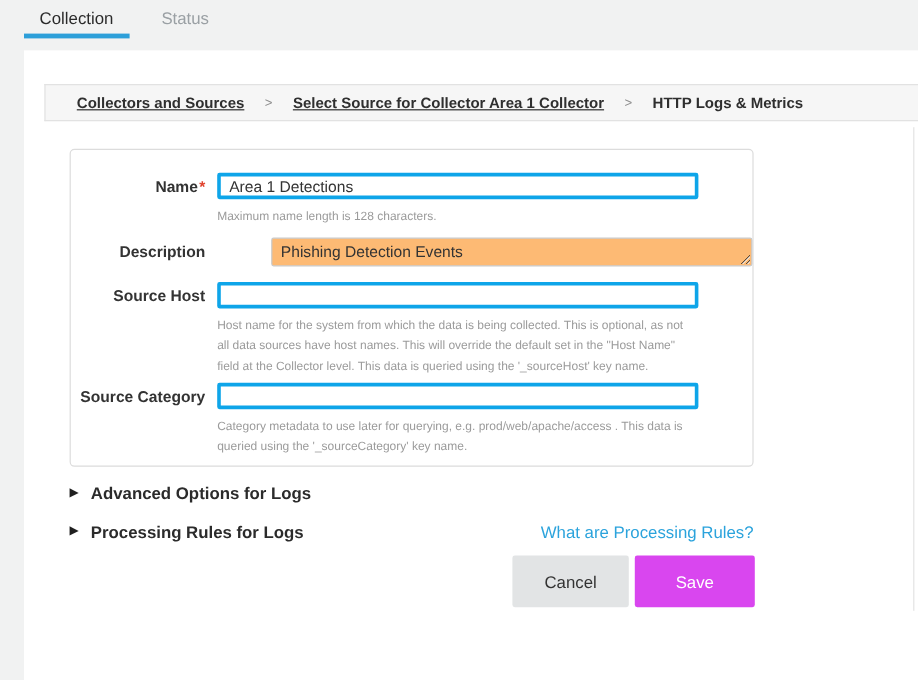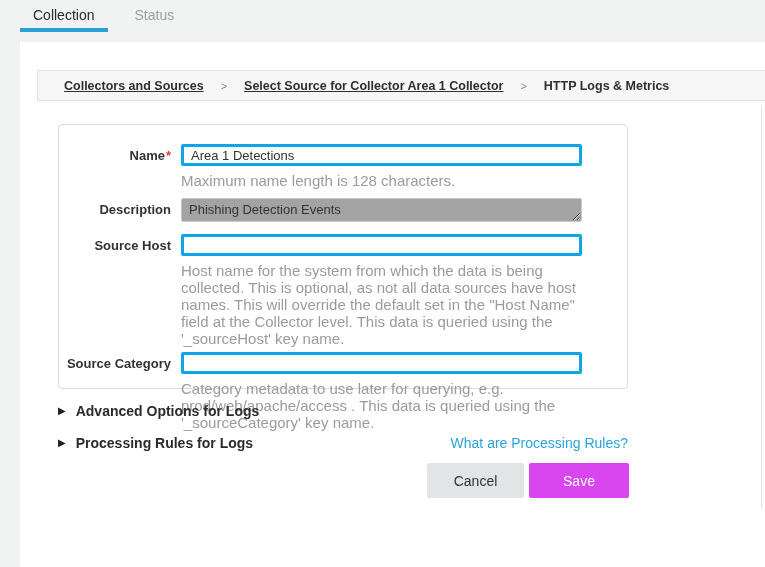--- a/index.html
+++ b/index.html
@@ -65,27 +65,27 @@
   .req { color:#e0432e; margin-left:1px; }
   .fcontrol { margin-left:10px; width:401px; }
   .tinput {
     width:100%; height:22px; border:3px solid #0ea5e9; border-radius:2px;
     font-family:"Liberation Sans", sans-serif; font-size:13px; color:#333;
     padding:0 7px; background:#fff; outline:none;
   }
   .tarea {
     width:100%; height:24px; border:1px solid #c9c9c9; border-radius:2px;
     font-family:"Liberation Sans", sans-serif; font-size:13px; color:#333;
-    padding:3px 7px; background:#a3a3a3; resize:vertical; overflow:hidden; outline:none;
+    padding:3px 7px; background:#fdba74; resize:vertical; overflow:hidden; outline:none;
   }
   .help {
-    font-size:15px; color:#9b9b9b; line-height:17px; margin-top:6px;
+    font-size:10px; color:#9b9b9b; line-height:17px; margin-top:6px;
   }
   .mb-name { margin-bottom:9px; }
-  .mb-desc { margin-bottom:8px; }
+  .mb-desc { margin-bottom:8px;justify-content:space-between; }
   .mb-host { margin-bottom:5px; }
 
   
   .section {
     position:absolute; left:38px; width:570px;
     display:flex; align-items:center;
   }
   .sec-advanced { top:361px; }
   .sec-processing { top:393px; }
   .tri {
@@ -95,21 +95,21 @@
   .sec-title { font-size:14px; font-weight:700; color:#2b2b2b; cursor:pointer; }
   .spacer { flex:1; }
   .rules-link { font-size:14px; color:#2ba3dc; cursor:pointer; text-decoration:none; }
 
   
   .btn-row {
     position:absolute; left:38px; top:421px; width:571px;
     display:flex; justify-content:flex-end; gap:5px;
   }
   .btn {
-    height:35px; border:none; border-radius:2px; font-size:14px;
+    height:43px; border:none; border-radius:2px; font-size:14px;
     font-family:"Liberation Sans", sans-serif; cursor:pointer;
   }
   .btn-cancel { width:97px; background:#e2e4e5; color:#333; }
   .btn-save { width:100px; background:#d946ef; color:#fff; }
 </style>
 </head>
 <body>
 
 <div class="tabbar">
   <div class="tab tab-active">Collection</div>

